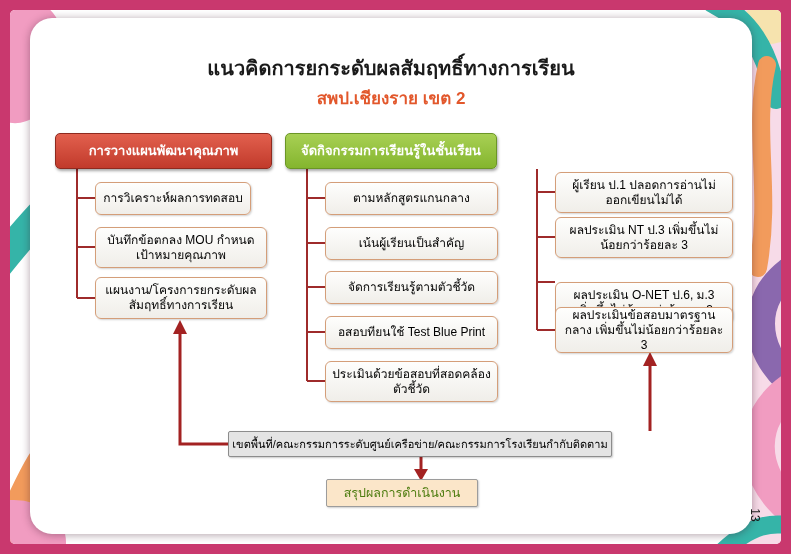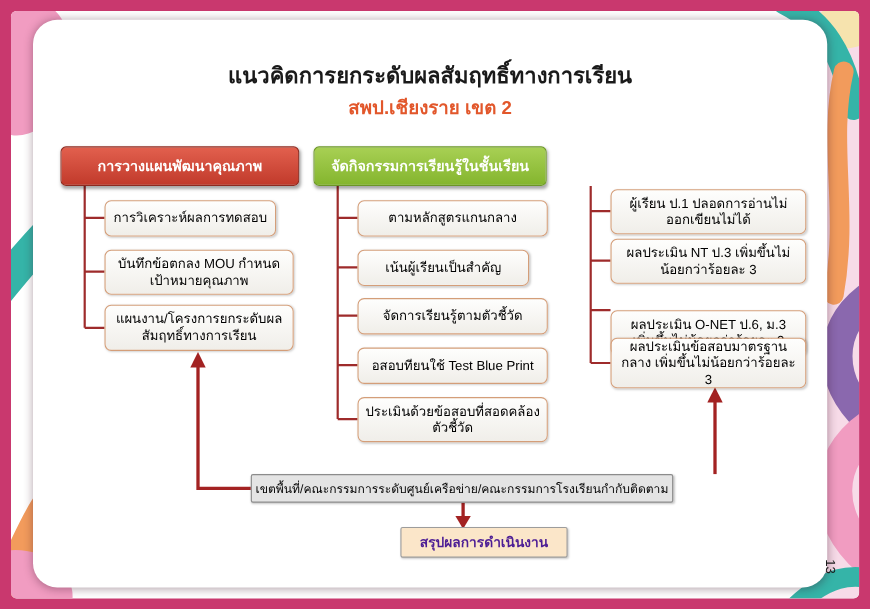--- a/index.html
+++ b/index.html
@@ -48,43 +48,42 @@
     background:linear-gradient(180deg,#FEFEFD 0%,#F0EEE9 100%);
     border:1px solid #D49E79; border-radius:6px;
     display:flex; align-items:center; justify-content:center; text-align:center;
     font-size:12px; color:#000; padding:2px 6px; line-height:1.25;
     box-shadow:1px 1px 2px rgba(0,0,0,0.18);
   }
   .c1-1{left:95px;top:182px;width:156px;height:33px;}
   .c1-2{left:95px;top:227px;width:172px;height:41px;}
   .c1-3{left:95px;top:277px;width:172px;height:42px;}
   .c2-1{left:325px;top:182px;width:173px;height:33px;}
-  .c2-2{left:325px;top:227px;width:156px;height:33px;}
+  .c2-2{left:325px;top:227px;width:173px;height:33px;}
   .c2-3{left:325px;top:271px;width:173px;height:33px;}
   .c2-4{left:325px;top:316px;width:173px;height:33px;}
   .c2-5{left:325px;top:361px;width:173px;height:41px;}
   .c3-1{left:555px;top:172px;width:178px;height:41px;}
   .c3-2{left:555px;top:217px;width:178px;height:41px;}
   .c3-3{left:555px;top:262px;width:178px;height:41px;margin-top:20px;}
   .c3-4{left:555px;top:307px;width:178px;height:46px;}
 
   .monitor {
     position:absolute; left:228px; top:431px; width:384px; height:26px; z-index:3;
     background:#E4E4E4; border:1px solid #8C8C8C; border-radius:2px;
     display:flex; align-items:center; justify-content:center; text-align:center;
     font-size:11px; color:#000; white-space:nowrap;
     box-shadow:1px 1px 2px rgba(0,0,0,0.22);
   }
   .summary {
-    position:absolute; left:364px; top:479px; width:152px; height:28px; z-index:3;
+    position:absolute; left:326px; top:479px; width:152px; height:28px; z-index:3;
     background:#FBE6C9; border:1px solid #9C9C9C; border-radius:2px;
     display:flex; align-items:center; justify-content:center; text-align:center;
-    font-size:12.5px; color:#4c1d95;
+    font-size:12.5px; color:#4d7c0f;
     box-shadow:1px 1px 2px rgba(0,0,0,0.2);
-    font-weight:bold;
   }
   .page-num {
     position:absolute; right:30px; bottom:32px; z-index:4;
     transform:rotate(90deg); font-size:12px; color:#1A1A1A;
   }
 </style>
 </head>
 <body>
 
 <div class="slide">

